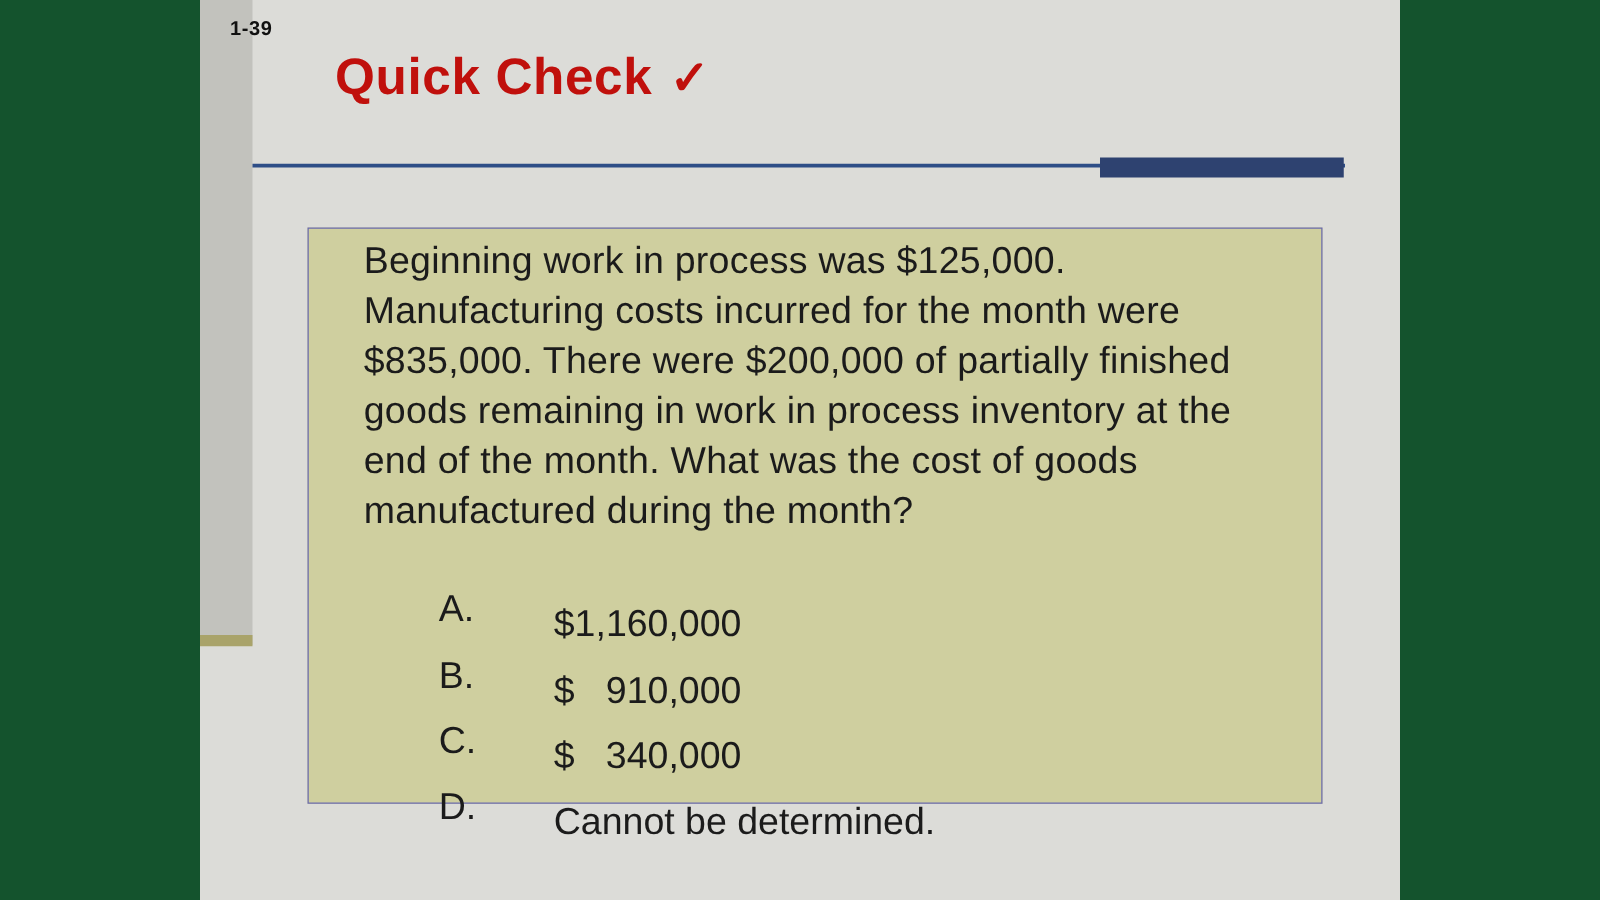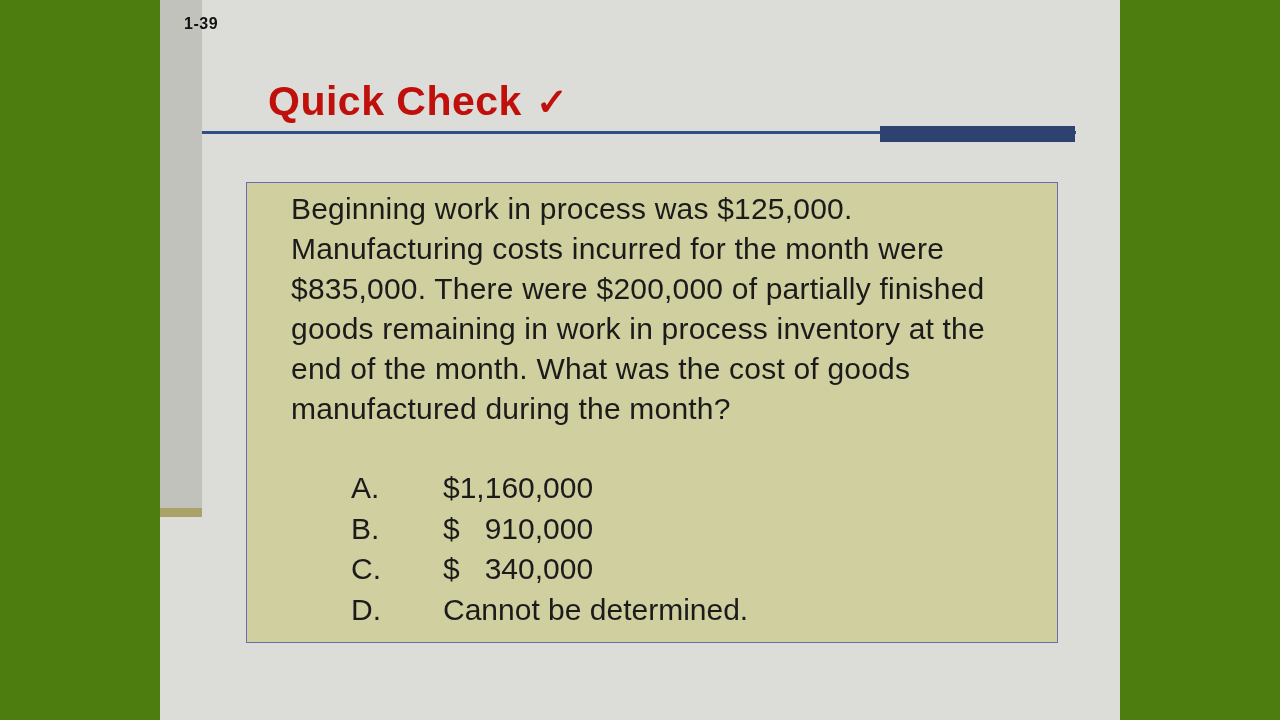--- a/index.html
+++ b/index.html
@@ -10,21 +10,21 @@
   body {
     width: 1280px;
     height: 720px;
     overflow: hidden;
     font-family: "Liberation Sans", sans-serif;
   }
   .stage {
     position: relative;
     width: 1280px;
     height: 720px;
-    background: #4d7c0f;
+    background: #14532d;
   }
   
   .slide {
     position: absolute;
     left: 160px;
     top: 0;
     width: 960px;
     height: 720px;
     background: #dcdcd8;
     overflow: hidden;
@@ -59,21 +59,20 @@
   
   .title {
     position: absolute;
     left: 108px;
     top: 38px;
     font-size: 41px;
     color: #c0100c;
     font-weight: bold;
     letter-spacing: 0.5px;
     white-space: nowrap;
-    margin-top: 40px;
   }
   .title .check {
     font-size: 38px;
     margin-left: 14px;
     color: #c0100c;
   }
   
   .rule {
     position: absolute;
     left: 42px;
@@ -125,20 +124,21 @@
   .choice {
     display: flex;
     white-space: pre;
   }
   .choice-letter {
     width: 92px;
     flex: 0 0 92px;
   }
   .choice-text {
     flex: 1 1 auto;
+    margin-top: 12px;
   }
 </style>
 </head>
 <body>
 
 <div class="stage">
   <div class="slide">
 
     <div class="left-band"></div>
     <div class="left-band-foot"></div>

